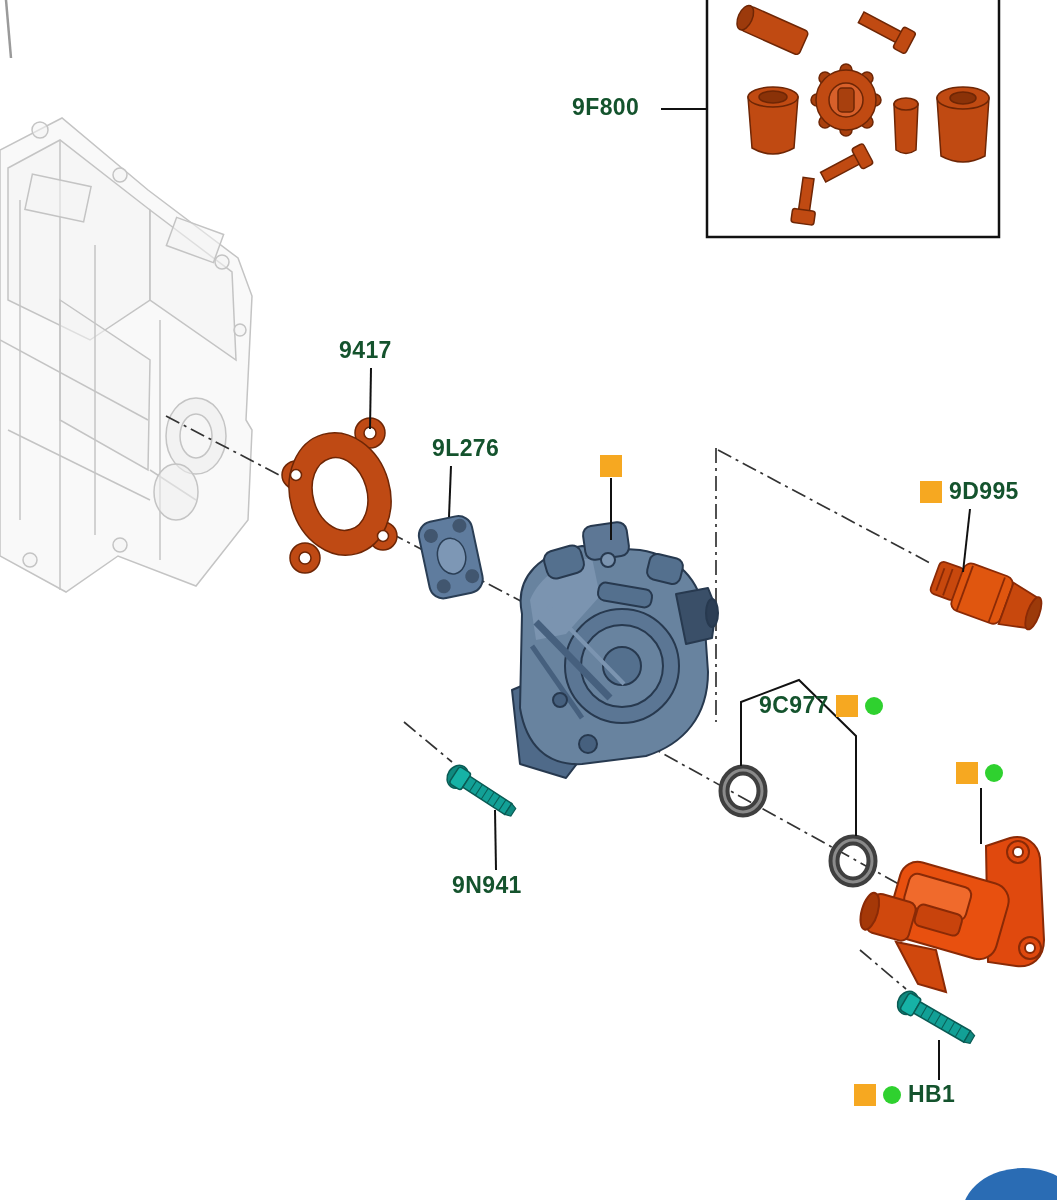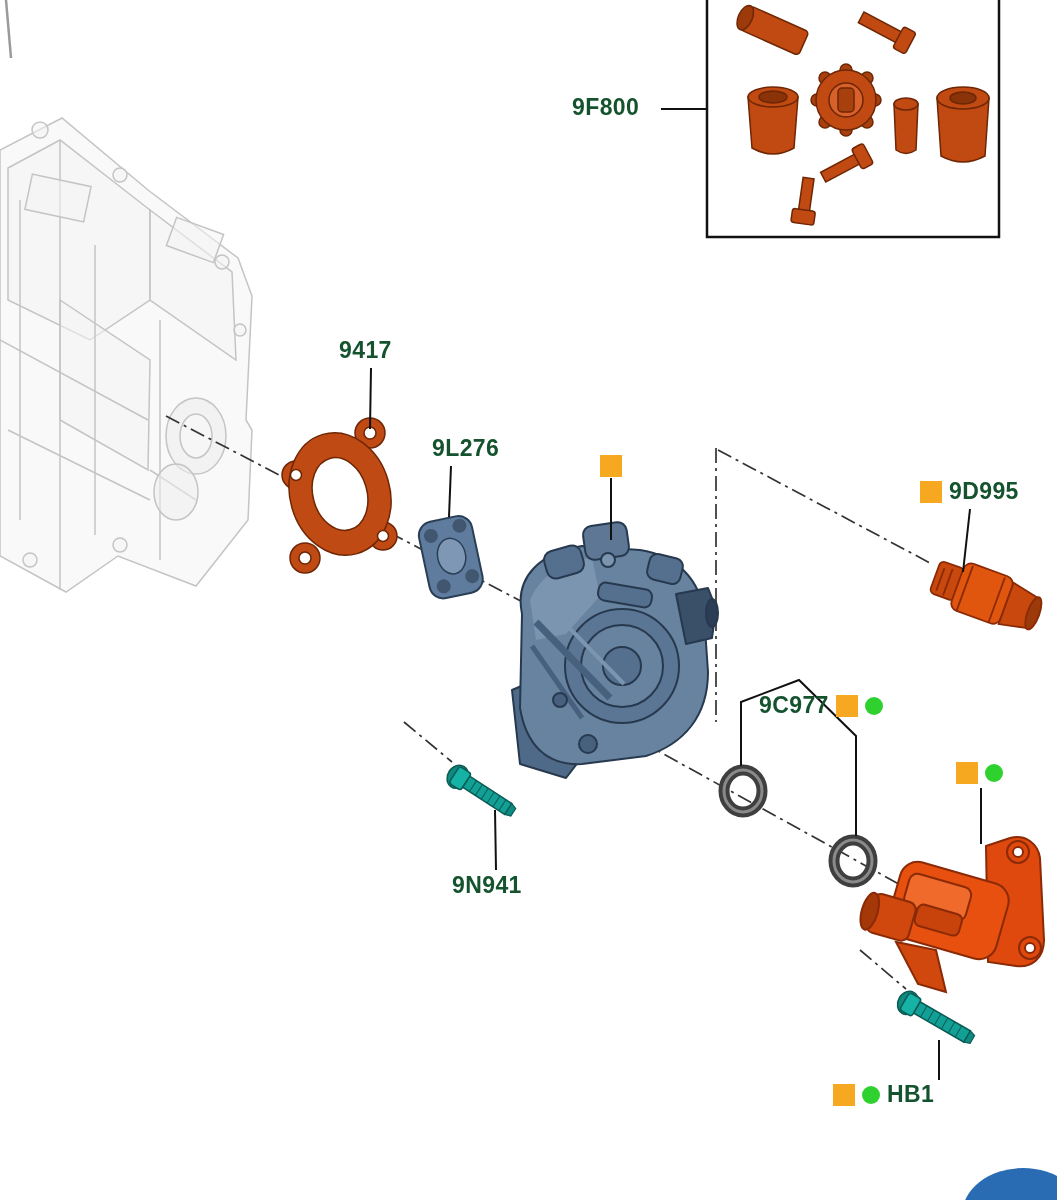--- a/index.html
+++ b/index.html
@@ -269,21 +269,21 @@
 
   <div class="callout" style="left:956px;top:762px;">
     <span class="marker-square"></span>
     <span class="marker-circle"></span>
   </div>
 
   <div class="callout" style="left:452px;top:874px;">
     <span class="txt">9N941</span>
   </div>
 
-  <div class="callout" style="left:833px;top:1083px;">
+  <div class="callout" style="left:854px;top:1083px;">
     <span class="marker-square"></span>
     <span class="marker-circle"></span>
     <span class="txt">HB1</span>
   </div>
 
   <div class="nav-button"></div>
 
 </div>
 
 </body></html>

